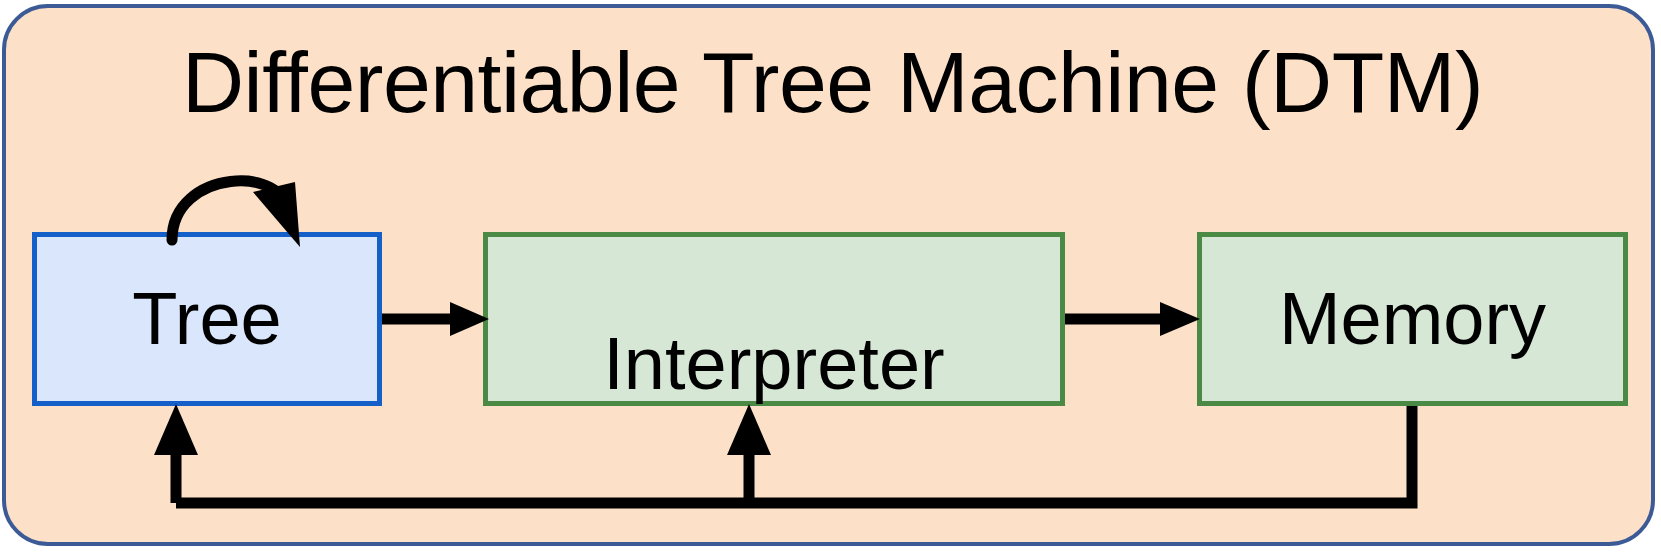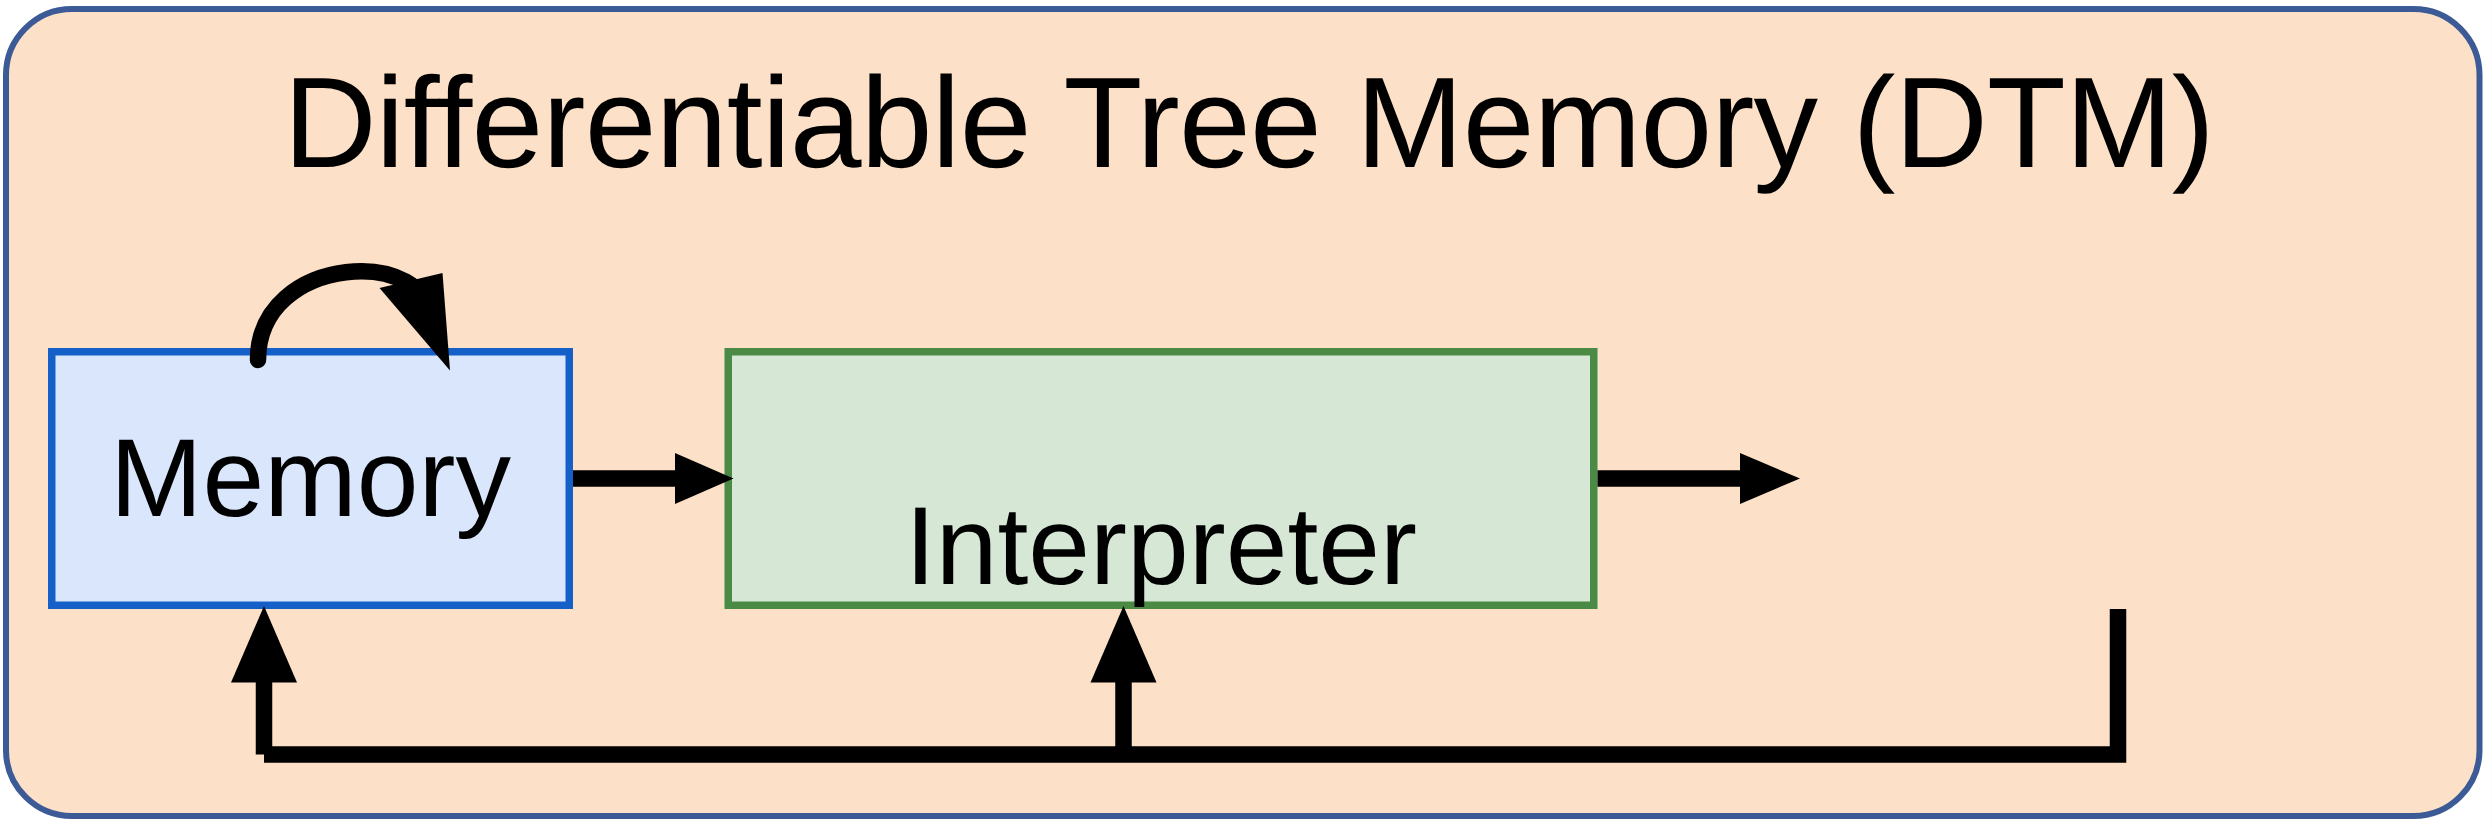--- a/index.html
+++ b/index.html
@@ -99,32 +99,35 @@
     pointer-events: none;
   }
 </style>
 </head>
 <body>
 
 <div id="diagram-root">
 
   <div class="dtm-container">
 
-    <div class="dtm-title">Differentiable Tree Memory (DTM)</div>
+    <div class="dtm-title">Differentiable Tree Machine (DTM)</div>
 
   </div>
 
   <div class="node node-agent">
-    <span>Memory</span>
+    <span>Tree</span>
   </div>
 
   <div class="node node-interpreter">
     <span>Interpreter</span>
   </div>
 
+  <div class="node node-memory">
+    <span>Memory</span>
+  </div>
 
   <svg class="connectors" viewBox="0 0 1661 552">
 
     <g>
       <path d="M 172 240 C 172 168, 290 164, 287 216" fill="none" stroke="#000000" stroke-width="11" stroke-linecap="round"></path>
       <polygon points="253,192 300,247 295,182" fill="#000000"></polygon>
     </g>
 
     <g>
       <line x1="382" y1="319" x2="455" y2="319" stroke="#000000" stroke-width="11"></line>

